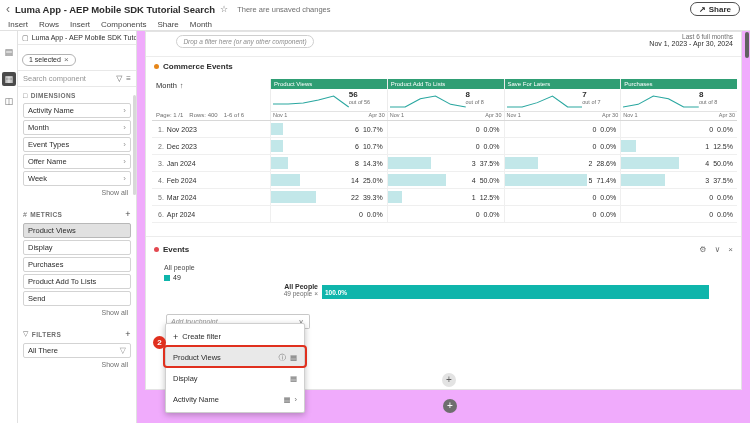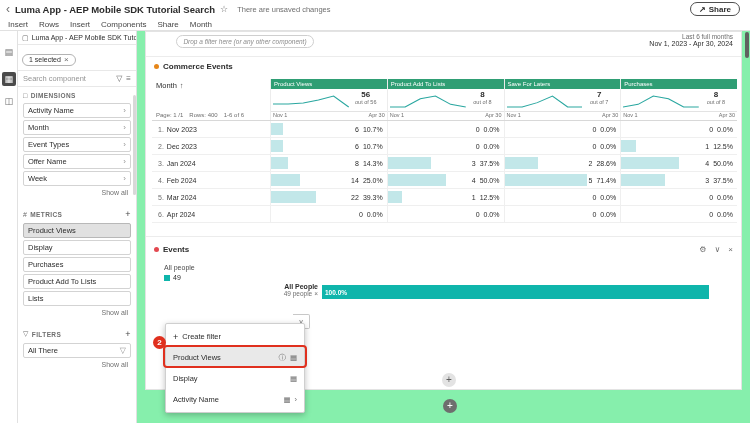--- a/index.html
+++ b/index.html
@@ -39,21 +39,21 @@
   .sb-sec-ic{font-size:7px;font-weight:normal;}
   .sb-plus{font-size:9px;color:#464646;font-weight:normal;cursor:pointer;}
   .sb-item{display:flex;align-items:center;margin:2px 5px;border:1px solid #d3d3d3;border-radius:2px;height:15px;padding:0 4px;font-size:7.5px;background:#fff;cursor:pointer;white-space:nowrap;overflow:hidden;}
   .sb-item.selected{background:var(--selected_item_bg);border-color:#b8b8b8;}
   .sb-chev{color:#959595;font-size:8px;}
   .sb-showall{text-align:right;font-size:7px;color:#707070;padding:1px 8px 0;cursor:pointer;}
   .sb-gap{height:8px;}
   .sb-scroll{position:absolute;right:0;top:64px;width:3px;height:100px;background:#d8d8d8;border-radius:2px;}
 
   
-  .main{position:absolute;left:137px;top:31px;right:0;bottom:0;background:#86efac;}
+  .main{position:absolute;left:137px;top:31px;right:0;bottom:0;background:#f0abfc;}
   .panel{position:absolute;left:8px;top:0;right:8px;height:359px;background:#fff;border:1px solid #e3e3e3;}
   .drop-zone{position:absolute;left:30px;top:3px;width:138px;height:13px;border:1px solid #cfcfcf;border-radius:7px;display:flex;align-items:center;justify-content:center;font-size:6.5px;font-style:italic;color:#8c8c8c;background:#fff;cursor:pointer;}
   .date-range{position:absolute;right:8px;top:1px;text-align:right;cursor:pointer;}
   .dr1{font-size:6.5px;color:#6e6e6e;}
   .dr2{font-size:7px;color:#2c2c2c;}
 
   .viz-head{display:flex;align-items:center;gap:4px;padding:5px 8px 3px;}
   .dot{width:5px;height:5px;border-radius:50%;}
   .dot.orange{background:var(--dot_orange);}
   .dot.red{background:var(--dot_red);}
@@ -65,21 +65,21 @@
   #table{position:absolute;left:6px;right:4px;top:22px;bottom:2px;font-size:7px;}
   .t-head{display:flex;border-bottom:1px solid #d8d8d8;height:42px;}
   .t-mh{width:118px;position:relative;padding:2px 4px;}
   .t-mh1{font-size:7.5px;display:flex;gap:3px;align-items:center;}
   .t-sort{color:#4b4b4b;}
   .t-mh2{position:absolute;bottom:2px;left:4px;right:0;display:flex;gap:6px;font-size:6px;color:#6e6e6e;white-space:nowrap;}
   .t-ch{flex:1;border-left:1px solid #ececec;display:flex;flex-direction:column;min-width:0;}
   .t-chbar{height:10px;color:#fff;font-size:6px;line-height:10px;padding:0 3px;white-space:nowrap;overflow:hidden;}
   .t-chbody{flex:1;display:flex;padding:1px 2px 0;min-width:0;}
   .t-spark{flex:1;height:16px;margin-top:3px;min-width:0;}
-  .t-tot{width:36px;text-align:center;padding-right:2px;}
+  .t-tot{width:36px;text-align:left;padding-right:2px;}
   .t-totv{font-size:8px;font-weight:bold;line-height:9px;}
   .t-toto{font-size:5.5px;color:#6e6e6e;}
   .t-ax{height:9px;border-top:1px solid #e3e3e3;display:flex;justify-content:space-between;font-size:5.5px;color:#6e6e6e;padding:0 2px;}
   .t-row{display:flex;height:17px;border-bottom:1px solid #efefef;cursor:pointer;}
   .t-mc{width:118px;display:flex;align-items:center;gap:3px;padding-left:6px;}
   .t-num{color:#6e6e6e;}
   .t-cell{flex:1;border-left:1px solid #efefef;position:relative;}
   .t-bar{position:absolute;left:0;top:2px;bottom:2px;}
   .t-celltext{position:absolute;right:4px;top:0;bottom:0;display:flex;align-items:center;gap:4px;}
 
@@ -200,21 +200,21 @@
   <div class="sb-item">
     <span>Display</span>
   </div>
   <div class="sb-item">
     <span>Purchases</span>
   </div>
   <div class="sb-item">
     <span>Product Add To Lists</span>
   </div>
   <div class="sb-item">
-    <span>Lists</span>
+    <span>Send</span>
   </div>
   <div class="sb-showall">Show all</div>
 
   <div class="sb-gap"></div>
   <div class="sb-sec">
     <span class="sb-sec-ic">▽</span>
     <span>FILTERS</span>
     <span class="spacer"></span>
     <span class="sb-plus">+</span>
   </div>
@@ -548,20 +548,21 @@
         <div class="step-detail">
           <span>49 people</span>
           <span>×</span>
         </div>
       </div>
       <div class="f-bar-track">
         <div class="f-bar" style="width: 100%;">
           <span>100.0%</span>
         </div>
       </div>
+      <input class="add-input" placeholder="Add touchpoint" style="">
       <div class="add-chev">
         <span>∨</span>
       </div>
       <div class="plus-circle plus1">
         <span>+</span>
       </div>
     </div>
   </div>
 
   <div class="dd-menu">

